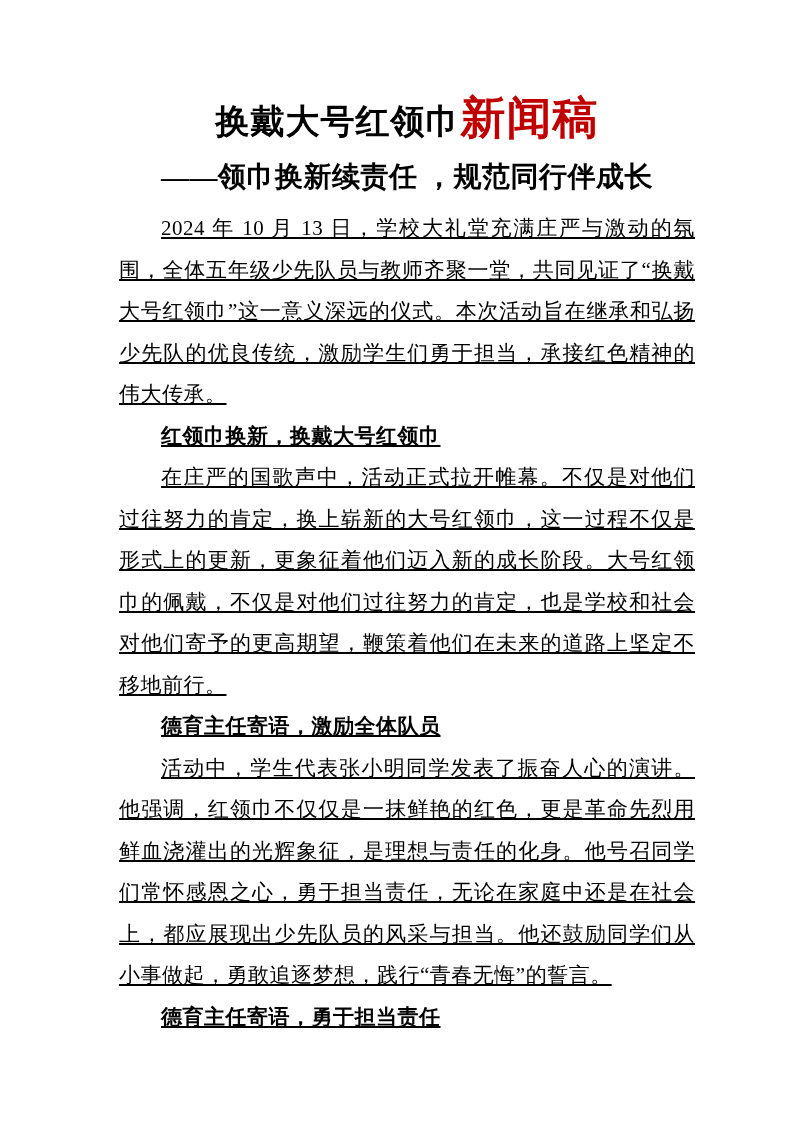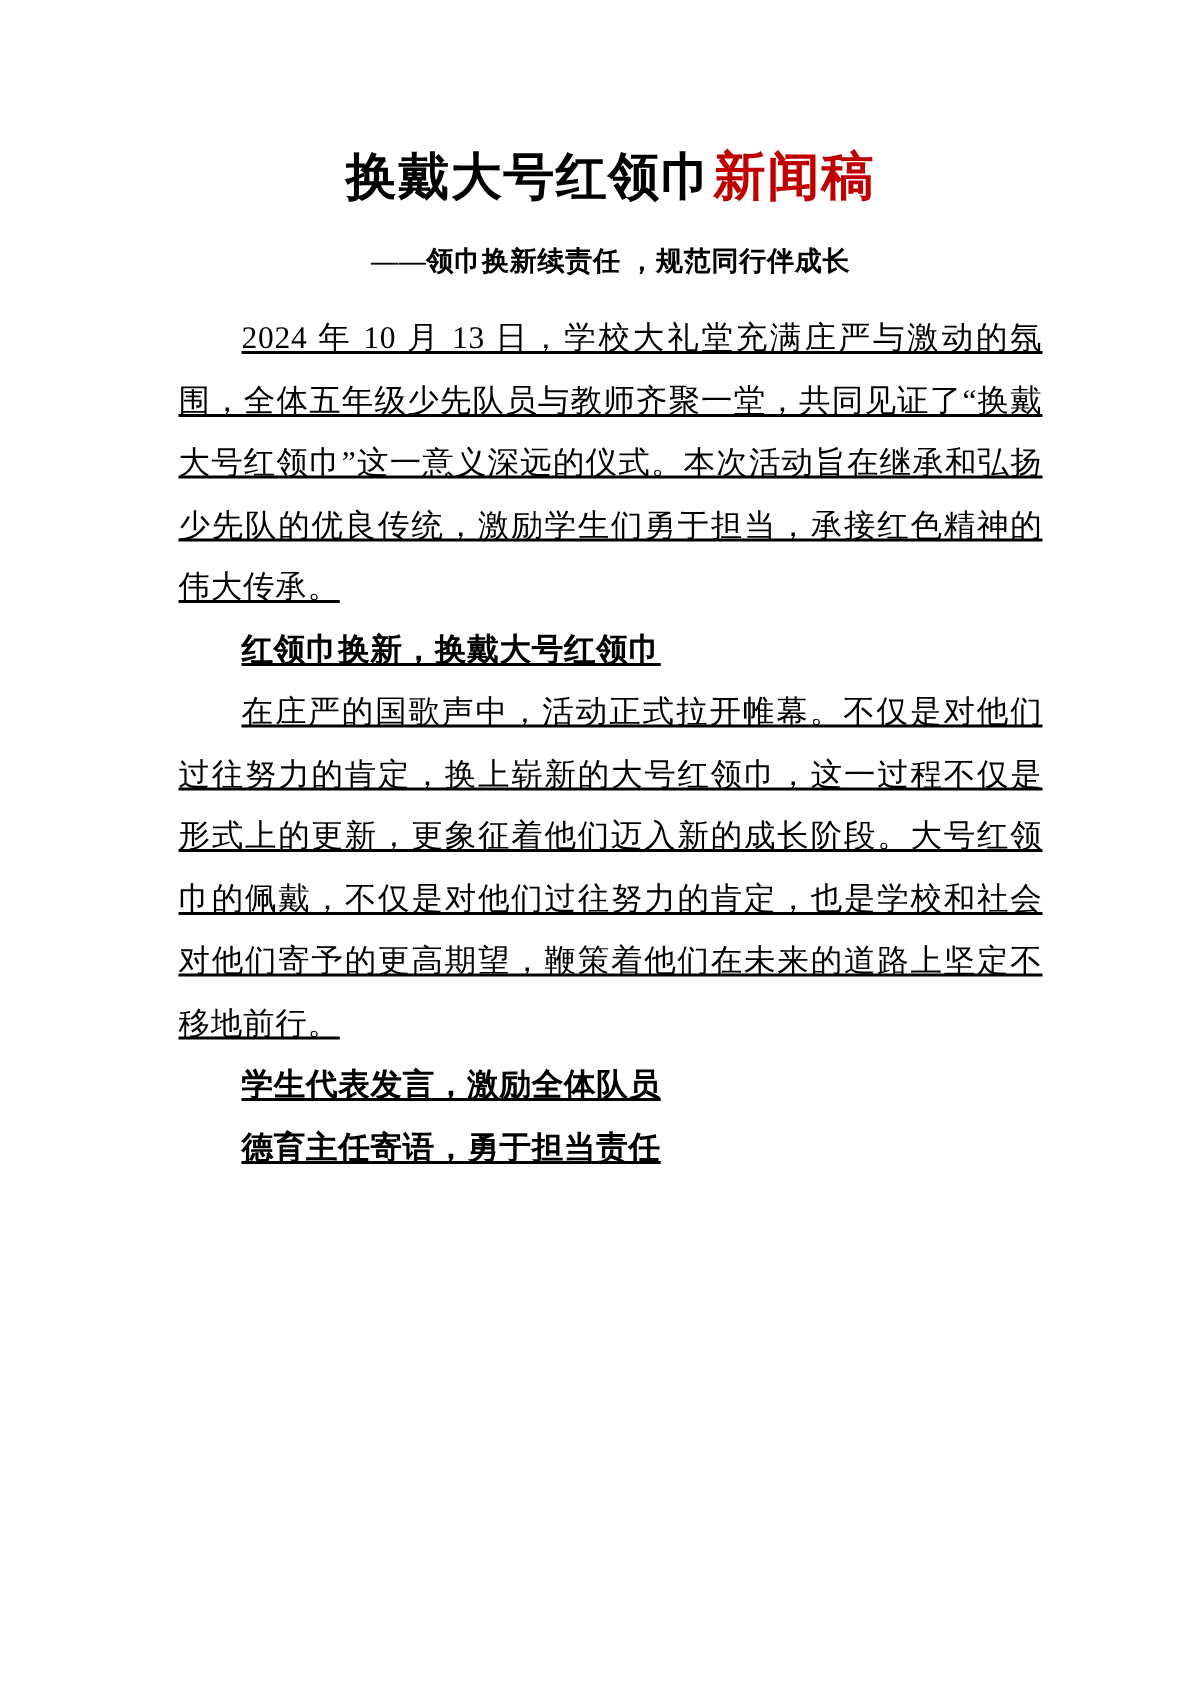--- a/index.html
+++ b/index.html
@@ -32,28 +32,28 @@
     font-weight: bold;
     line-height: 60px;
     white-space: nowrap;
   }
   .title-black {
     font-size: 34px;
     color: #000000;
     letter-spacing: 1px;
   }
   .title-red {
-    font-size: 35px;
+    font-size: 45px;
     color: var(--title-red, #C00000);
     letter-spacing: 1px;
   }
   .doc-subtitle {
     margin: 2px 0 0 0;
     text-align: center;
-    font-size: 18px;
+    font-size: 28px;
     font-weight: bold;
     line-height: 46px;
     letter-spacing: 0.5px;
   }
   .doc-body {
     margin-top: 8px;
     font-size: 21px;
     line-height: 41.5px;
     text-align: justify;
     text-justify: inter-character;
@@ -72,17 +72,18 @@
 <body>
 
 <div class="page">
   <div class="content">
     <h1 class="doc-title"><span class="title-black">换戴大号红领巾</span><span class="title-red">新闻稿</span></h1>
     <h2 class="doc-subtitle">——领巾换新续责任 ，规范同行伴成长</h2>
     <div class="doc-body" id="doc-body">
         <p class="para">2024 年 10 月 13 日，学校大礼堂充满庄严与激动的氛围，全体五年级少先队员与教师齐聚一堂，共同见证了“换戴大号红领巾”这一意义深远的仪式。本次活动旨在继承和弘扬少先队的优良传统，激励学生们勇于担当，承接红色精神的伟大传承。</p>
         <p class="heading">红领巾换新，换戴大号红领巾</p>
         <p class="para">在庄严的国歌声中，活动正式拉开帷幕。不仅是对他们过往努力的肯定，换上崭新的大号红领巾，这一过程不仅是形式上的更新，更象征着他们迈入新的成长阶段。大号红领巾的佩戴，不仅是对他们过往努力的肯定，也是学校和社会对他们寄予的更高期望，鞭策着他们在未来的道路上坚定不移地前行。</p>
-        <p class="heading">学生代表发言，激励全体队员</p>
+        <p class="heading">德育主任寄语，激励全体队员</p>
+        <p class="para">活动中，学生代表张小明同学发表了振奋人心的演讲。他强调，红领巾不仅仅是一抹鲜艳的红色，更是革命先烈用鲜血浇灌出的光辉象征，是理想与责任的化身。他号召同学们常怀感恩之心，勇于担当责任，无论在家庭中还是在社会上，都应展现出少先队员的风采与担当。他还鼓励同学们从小事做起，勇敢追逐梦想，践行“青春无悔”的誓言。</p>
         <p class="heading">德育主任寄语，勇于担当责任</p>
       </div>
   </div>
 </div>
 
 </body></html>

